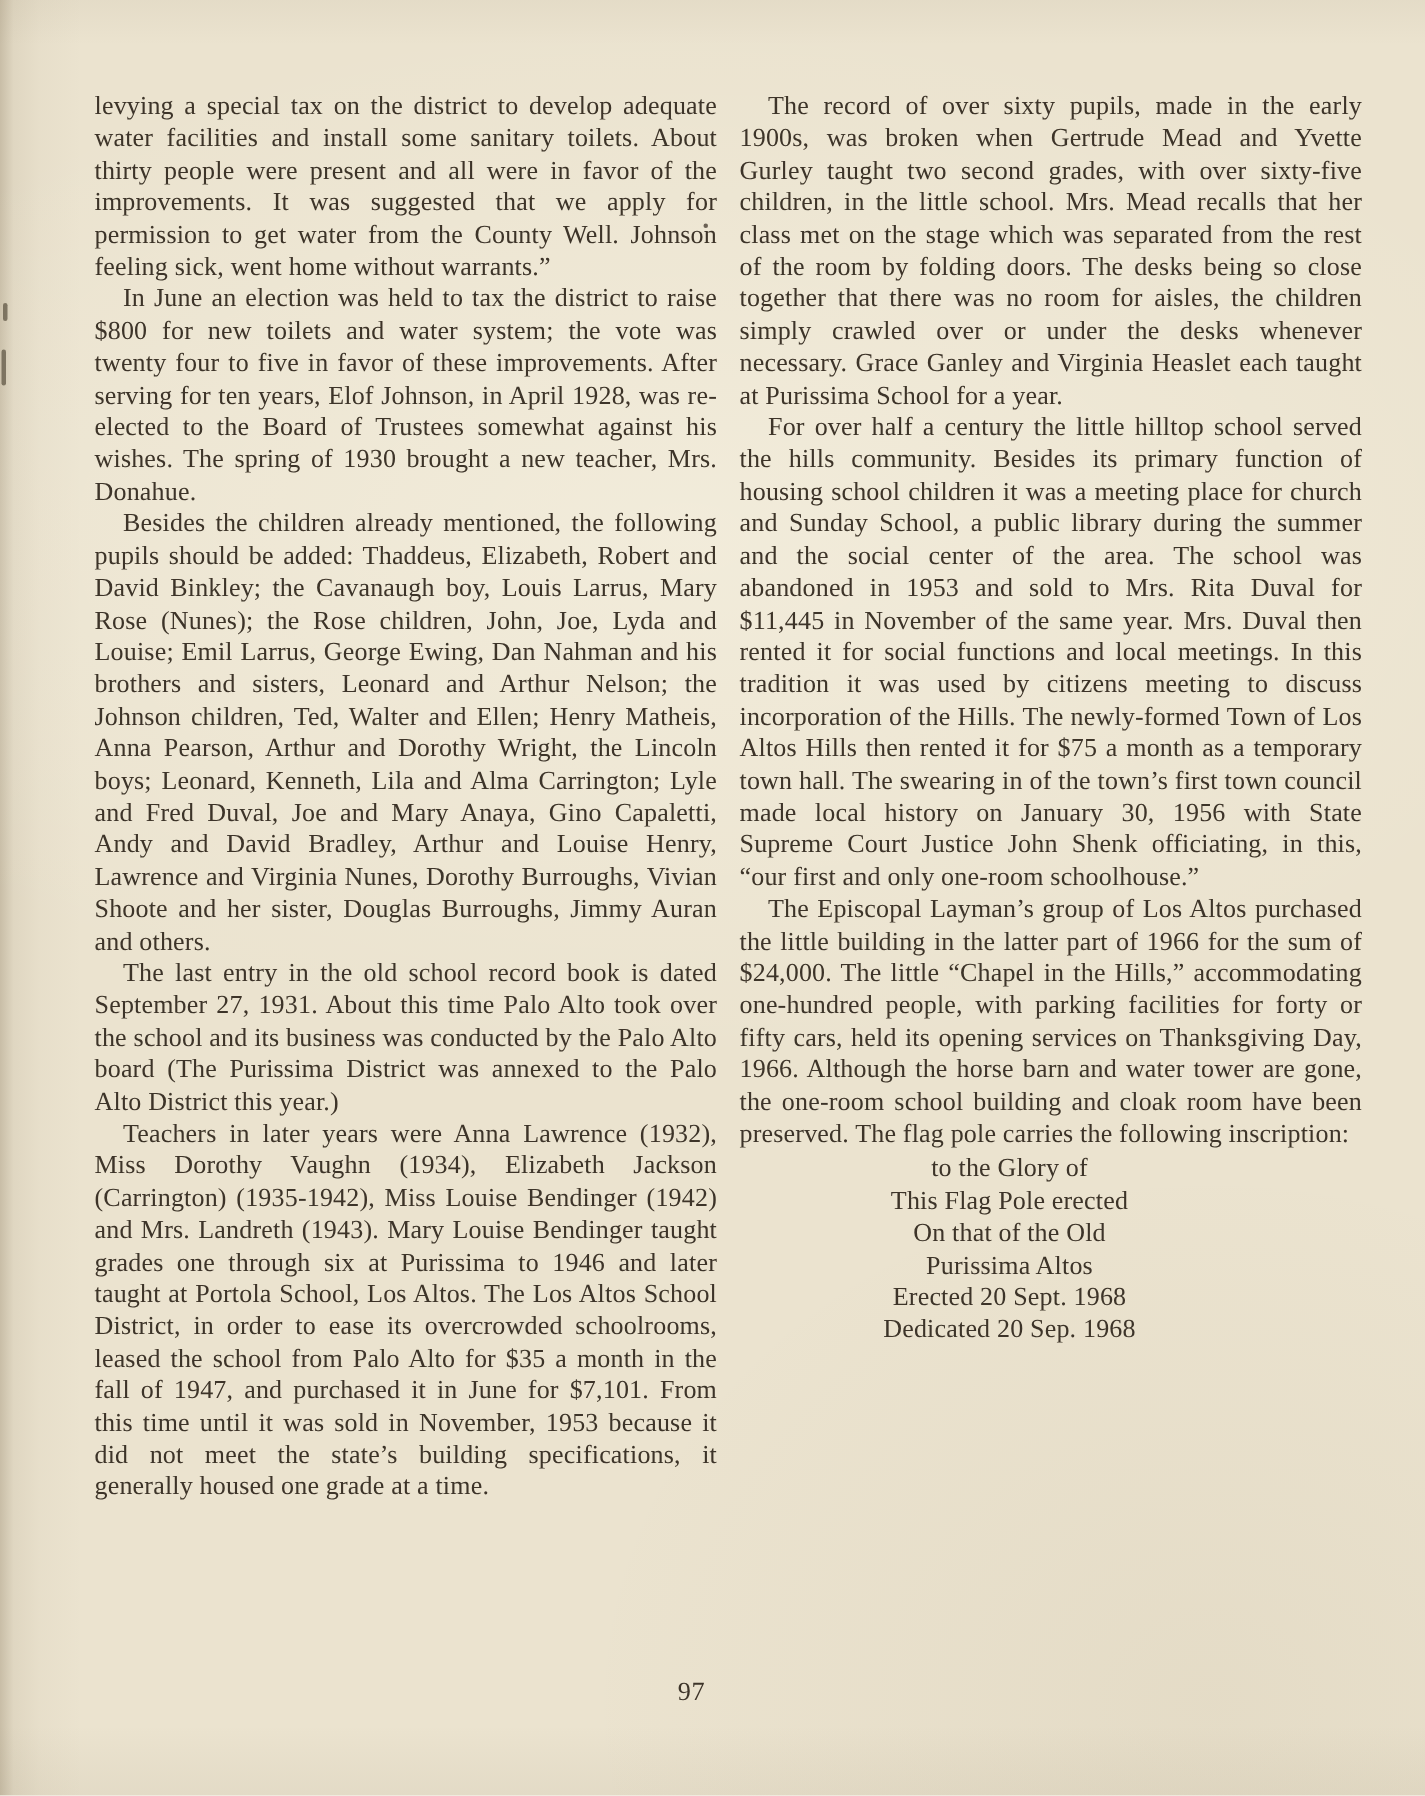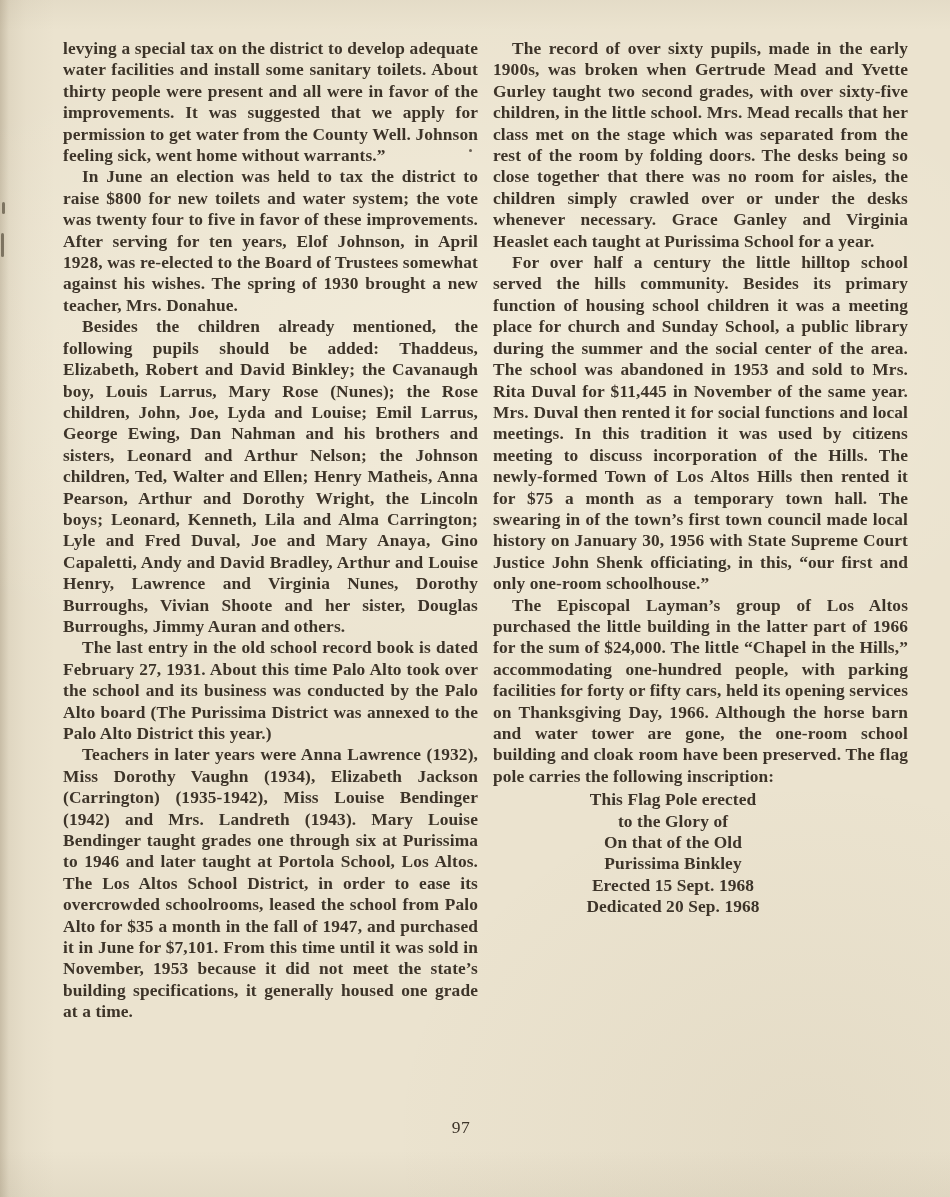--- a/index.html
+++ b/index.html
@@ -17,26 +17,25 @@
       radial-gradient(ellipse 900px 500px at 48% 30%, rgba(255,252,240,0.35), rgba(255,255,255,0) 70%),
       radial-gradient(ellipse 700px 600px at 85% 95%, rgba(120,100,60,0.06), rgba(0,0,0,0) 60%),
       linear-gradient(90deg, rgba(110,92,62,0.28) 0px, rgba(120,102,70,0.10) 9px, rgba(130,112,80,0.04) 26px, rgba(0,0,0,0) 55px),
       linear-gradient(180deg, rgba(100,85,55,0.05) 0px, rgba(0,0,0,0) 30px, rgba(0,0,0,0) 1150px, rgba(100,85,55,0.06) 1197px),
       #ebe3cf;
     font-family: "Liberation Serif", "DejaVu Serif", serif;
     color: #3d3429;
   }
   .columns {
     position: absolute;
-    top: 38px;
+    top: 60px;
     left: 63px;
     right: 42px;
     display: flex;
     gap: 15px;
-    font-weight: bold;
   }
   .col { width: 415px; }
   p.para {
     margin: 0;
     font-size: 17.35px;
     line-height: 21.4px;
     text-align: justify;
     letter-spacing: 0.12px;
     hyphens: auto;
   }
@@ -87,32 +86,32 @@
 <div class="sheet">
   <div class="edge-mark-1"></div>
   <div class="edge-mark-2"></div>
   <div class="ink-speck"></div>
 
   <div class="columns">
     <div class="col">
         <p class="para">levying a special tax on the district to develop adequate water facilities and install some sanitary toilets. About thirty people were present and all were in favor of the improvements. It was suggested that we apply for permission to get water from the County Well. Johnson feeling sick, went home without warrants.”</p>
         <p class="para indent">In June an election was held to tax the district to raise $800 for new toilets and water system; the vote was twenty four to five in favor of these improvements. After serving for ten years, Elof Johnson, in April 1928, was re-elected to the Board of Trustees somewhat against his wishes. The spring of 1930 brought a new teacher, Mrs. Donahue.</p>
         <p class="para indent">Besides the children already mentioned, the following pupils should be added: Thaddeus, Elizabeth, Robert and David Binkley; the Cavanaugh boy, Louis Larrus, Mary Rose (Nunes); the Rose children, John, Joe, Lyda and Louise; Emil Larrus, George Ewing, Dan Nahman and his brothers and sisters, Leonard and Arthur Nelson; the Johnson children, Ted, Walter and Ellen; Henry Matheis, Anna Pearson, Arthur and Dorothy Wright, the Lincoln boys; Leonard, Kenneth, Lila and Alma Carrington; Lyle and Fred Duval, Joe and Mary Anaya, Gino Capaletti, Andy and David Bradley, Arthur and Louise Henry, Lawrence and Virginia Nunes, Dorothy Burroughs, Vivian Shoote and her sister, Douglas Burroughs, Jimmy Auran and others.</p>
-        <p class="para indent">The last entry in the old school record book is dated February 27, 1931. About this time Palo Alto took over the school and its business was conducted by the Palo Alto board (The Purissima District was annexed to the Palo Alto District this year.)</p>
+        <p class="para indent">The last entry in the old school record book is dated September 27, 1931. About this time Palo Alto took over the school and its business was conducted by the Palo Alto board (The Purissima District was annexed to the Palo Alto District this year.)</p>
         <p class="para indent">Teachers in later years were Anna Lawrence (1932), Miss Dorothy Vaughn (1934), Elizabeth Jackson (Carrington) (1935-1942), Miss Louise Bendinger (1942) and Mrs. Landreth (1943). Mary Louise Bendinger taught grades one through six at Purissima to 1946 and later taught at Portola School, Los Altos. The Los Altos School District, in order to ease its overcrowded schoolrooms, leased the school from Palo Alto for $35 a month in the fall of 1947, and purchased it in June for $7,101. From this time until it was sold in November, 1953 because it did not meet the state’s building specifications, it generally housed one grade at a time.</p>
       </div>
     <div class="col">
         <p class="para indent">The record of over sixty pupils, made in the early 1900s, was broken when Gertrude Mead and Yvette Gurley taught two second grades, with over sixty-five children, in the little school. Mrs. Mead recalls that her class met on the stage which was separated from the rest of the room by folding doors. The desks being so close together that there was no room for aisles, the children simply crawled over or under the desks whenever necessary. Grace Ganley and Virginia Heaslet each taught at Purissima School for a year.</p>
         <p class="para indent">For over half a century the little hilltop school served the hills community. Besides its primary function of housing school children it was a meeting place for church and Sunday School, a public library during the summer and the social center of the area. The school was abandoned in 1953 and sold to Mrs. Rita Duval for $11,445 in November of the same year. Mrs. Duval then rented it for social functions and local meetings. In this tradition it was used by citizens meeting to discuss incorporation of the Hills. The newly-formed Town of Los Altos Hills then rented it for $75 a month as a temporary town hall. The swearing in of the town’s first town council made local history on January 30, 1956 with State Supreme Court Justice John Shenk officiating, in this, “our first and only one-room schoolhouse.”</p>
         <p class="para indent">The Episcopal Layman’s group of Los Altos purchased the little building in the latter part of 1966 for the sum of $24,000. The little “Chapel in the Hills,” accommodating one-hundred people, with parking facilities for forty or fifty cars, held its opening services on Thanksgiving Day, 1966. Although the horse barn and water tower are gone, the one-room school building and cloak room have been preserved. The flag pole carries the following inscription:</p>
         <div class="inscription">
+          <div class="inscription-line">to the Glory of</div>
           <div class="inscription-line">This Flag Pole erected</div>
-          <div class="inscription-line">to the Glory of</div>
           <div class="inscription-line">On that of the Old</div>
-          <div class="inscription-line">Purissima Binkley</div>
-          <div class="inscription-line">Erected 15 Sept. 1968</div>
+          <div class="inscription-line">Purissima Altos</div>
+          <div class="inscription-line">Erected 20 Sept. 1968</div>
           <div class="inscription-line">Dedicated 20 Sep. 1968</div>
         </div>
       </div>
   </div>
 
   <div class="page-number">97</div>
 </div>
 
 </body></html>

